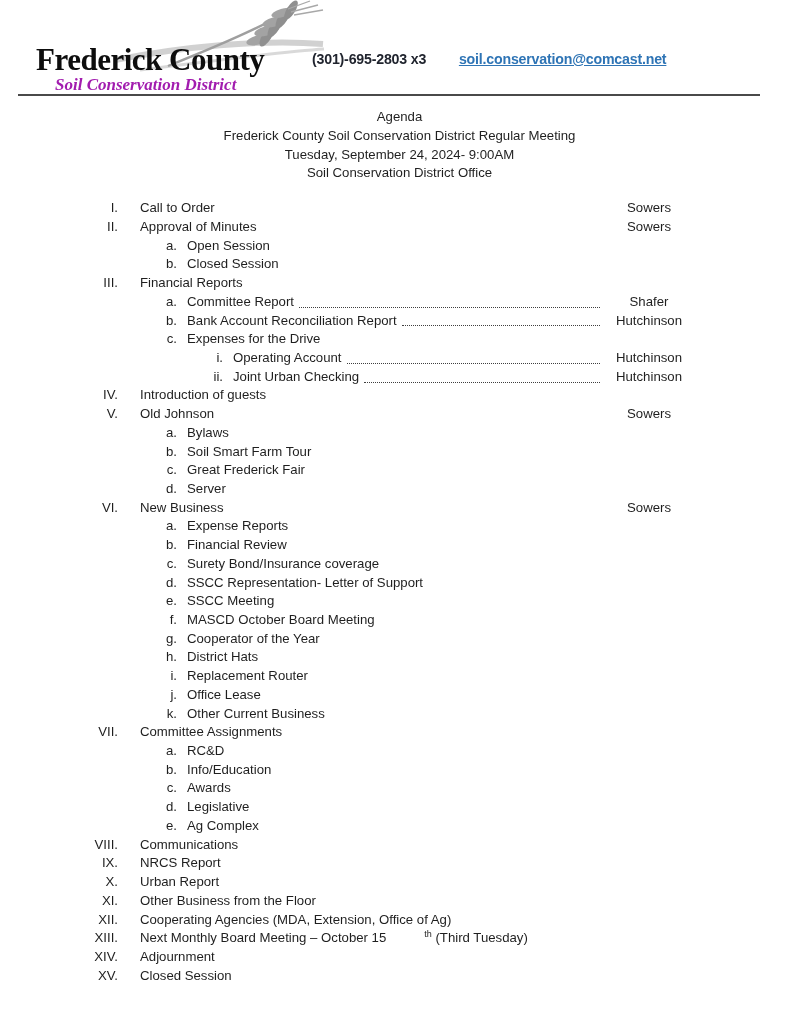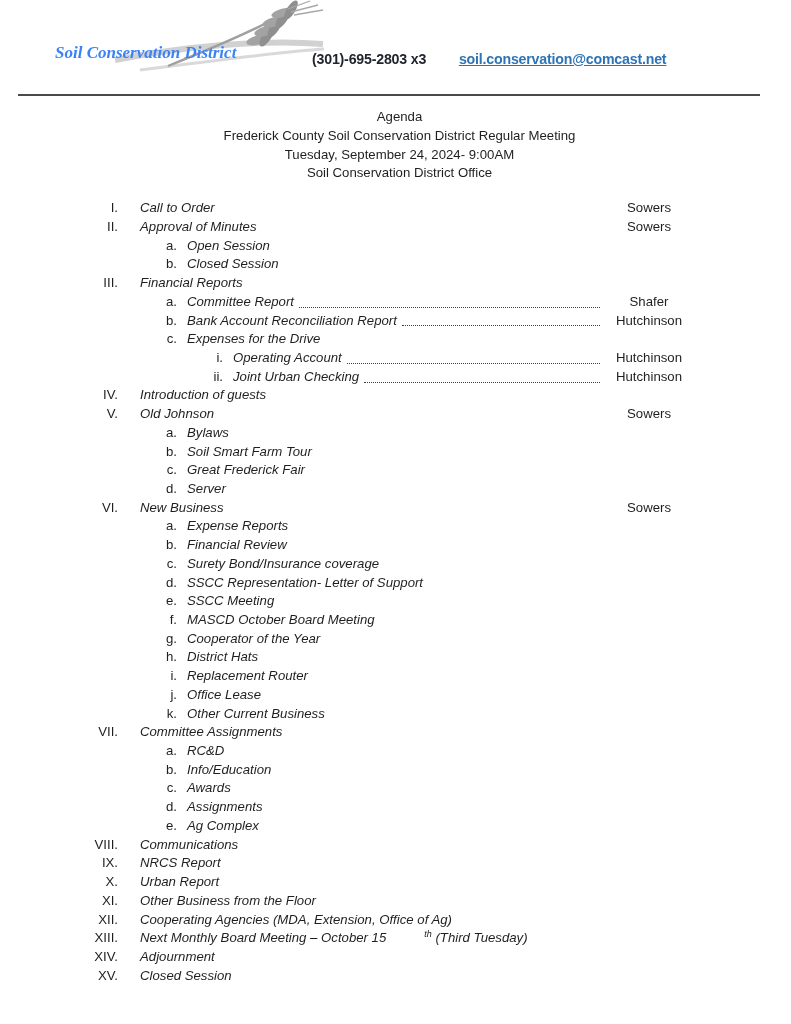--- a/index.html
+++ b/index.html
@@ -15,21 +15,21 @@
   .letterhead{position:relative;height:97px;}
   .wheat{position:absolute;left:110px;top:0;width:215px;height:92px;z-index:0;}
   .logo-text{position:absolute;left:36px;top:44px;z-index:1;}
   .logo-line1{
     font-family:"Liberation Serif",serif;font-weight:700;
     font-size:31px;line-height:32px;color:#0d0d0d;letter-spacing:-0.5px;
     white-space:nowrap;
   }
   .logo-line2{
     font-family:"Liberation Serif",serif;font-weight:700;font-style:italic;
-    font-size:17px;line-height:17px;color:#3b82f6;margin-left:19px;
+    font-size:17px;line-height:17px;color:#a21caf;margin-left:19px;
     white-space:nowrap;
   }
   .contact{
     position:absolute;left:312px;top:49px;z-index:1;
     font-size:14.2px;font-weight:700;line-height:21px;
     color:#20242e;letter-spacing:-0.2px;white-space:nowrap;
   }
   .email{ text-decoration:underline;cursor:pointer; }
   .header-rule{
     position:absolute;left:18px;top:94px;width:742px;height:0;
@@ -41,21 +41,21 @@
     font-size:13.2px;line-height:18.8px;color:#1f1f1f;padding-left:8px;
   }
   
   .agenda{margin:16px 98px 0 0;}
   .row{display:flex;height:18.73px;line-height:18.8px;font-size:13.2px;color:#1f1f1f;}
   .lvl1{padding-left:88px;}
   .lvl2{padding-left:147px;}
   .lvl3{padding-left:193px;}
   .num{flex:none;width:30px;text-align:right;margin-right:22px;}
   .lvl2 .num,.lvl3 .num{margin-right:10px;}
-  .label{flex:none;font-style:italic;}
+  .label{flex:none;}
   .label sup{font-size:9px;line-height:0;padding-left:38px;}
   .spacer{flex:1;}
   .leader{flex:1;align-self:stretch;margin:0 5px 3.8px 5px;border-bottom:1.8px dotted #3f3f3f;}
   .presenter{flex:none;width:88px;text-align:center;}
 </style>
 </head>
 <body>
 
 <div class="page">
 
@@ -74,20 +74,21 @@
         <ellipse cx="172" cy="13" rx="11" ry="4.2" transform="rotate(-15 172 13)"></ellipse>
         <ellipse cx="181" cy="10" rx="11" ry="4.2" transform="rotate(-58 181 10)" fill="#8f8f8f"></ellipse>
       </g>
       <g stroke="#a8a8a8" stroke-width="1.3">
         <line x1="178" y1="9" x2="200" y2="1"></line>
         <line x1="181" y1="12" x2="208" y2="5"></line>
         <line x1="184" y1="15" x2="213" y2="10"></line>
       </g>
     </svg>
     <div class="logo-text">
+      <div class="logo-line1">Frederick County</div>
       <div class="logo-line2">Soil Conservation District</div>
     </div>
     <div class="contact">
       <div>
         <span>(301)-695-2803 x3</span>
         <a class="email" style="margin-left: 29px; color: rgb(46, 116, 181);">soil.conservation@comcast.net</a>
       </div>
     </div>
     <div class="header-rule"></div>
   </div>
@@ -239,21 +240,21 @@
       <div class="row lvl2">
         <span class="num">b.</span>
         <span class="label">Info/Education</span>
       </div>
       <div class="row lvl2">
         <span class="num">c.</span>
         <span class="label">Awards</span>
       </div>
       <div class="row lvl2">
         <span class="num">d.</span>
-        <span class="label">Assignments</span>
+        <span class="label">Legislative</span>
       </div>
       <div class="row lvl2">
         <span class="num">e.</span>
         <span class="label">Ag Complex</span>
       </div>
       <div class="row lvl1">
         <span class="num">VIII.</span>
         <span class="label">Communications</span>
       </div>
       <div class="row lvl1">

